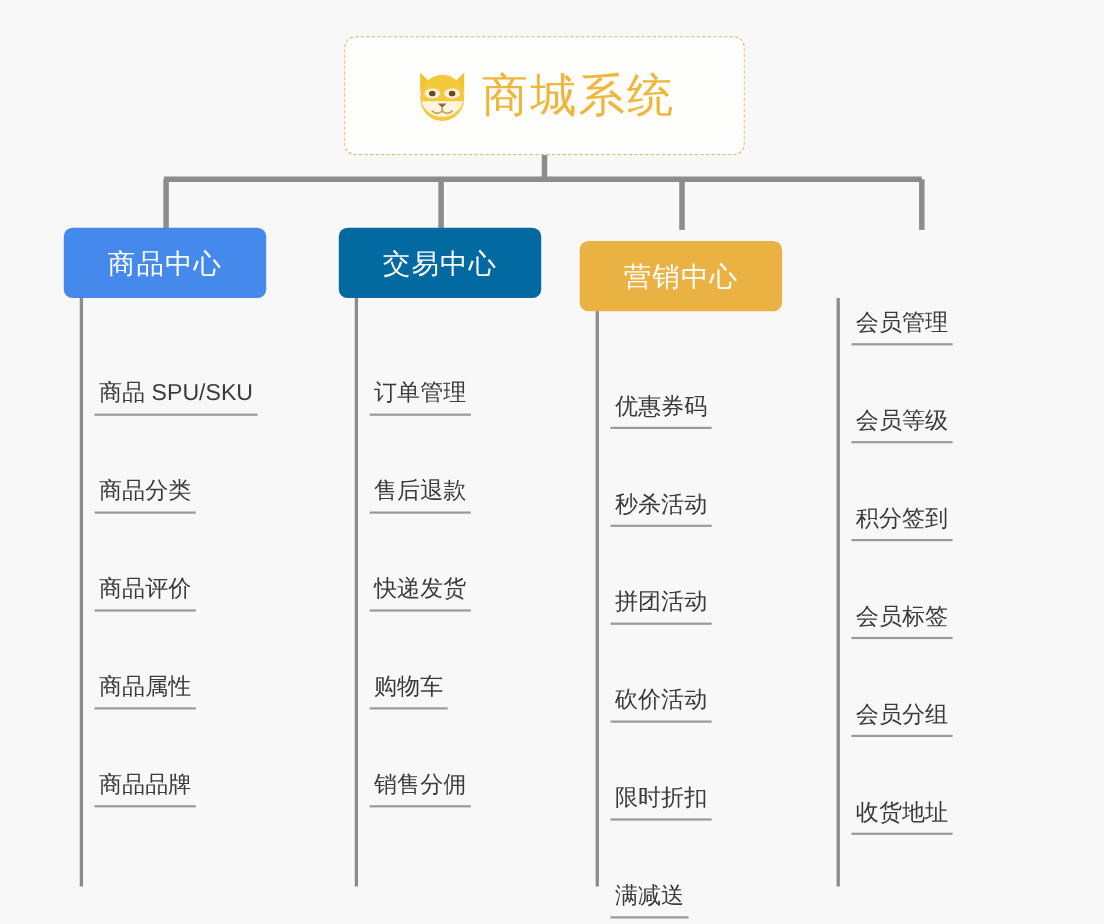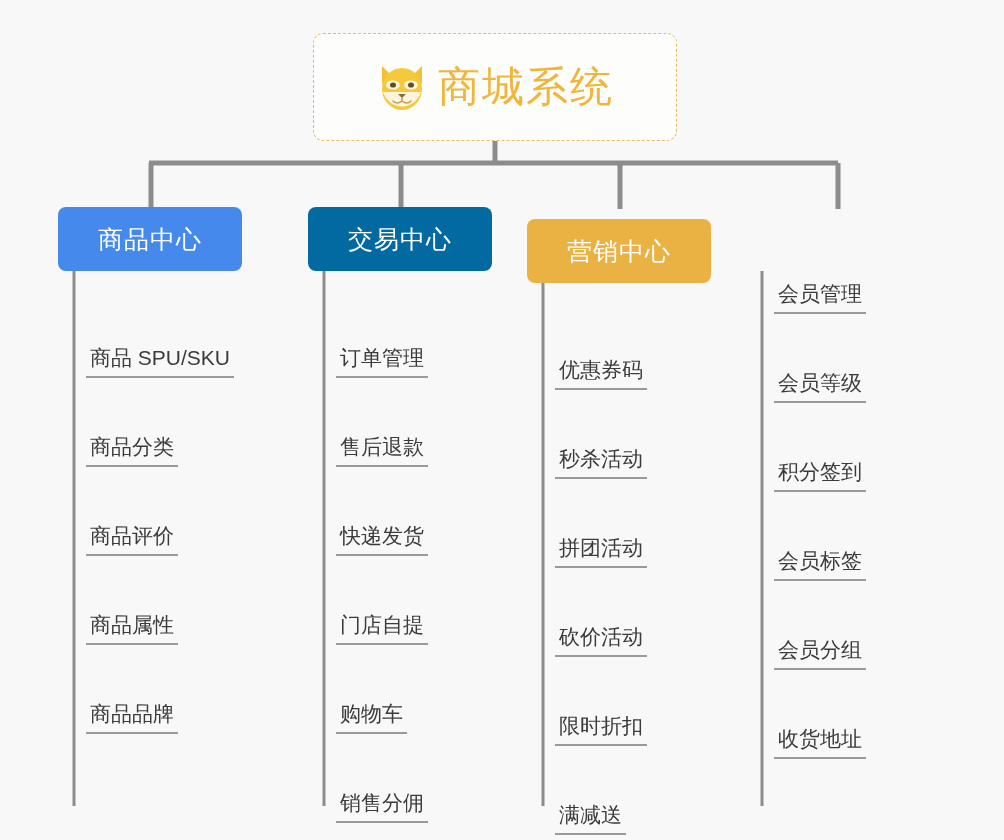--- a/index.html
+++ b/index.html
@@ -181,23 +181,20 @@
       <div class="leaf-item">
           <span class="leaf-label">订单管理</span>
         </div>
       <div class="leaf-item">
           <span class="leaf-label">售后退款</span>
         </div>
       <div class="leaf-item">
           <span class="leaf-label">快递发货</span>
         </div>
       <div class="leaf-item">
-          <span class="leaf-label">门店自提</span>
-        </div>
-      <div class="leaf-item">
           <span class="leaf-label">购物车</span>
         </div>
       <div class="leaf-item">
           <span class="leaf-label">销售分佣</span>
         </div>
     </div>
   </div>
 
   <div class="column col-2">
     <div class="cat-header" style="background:#eab243">

